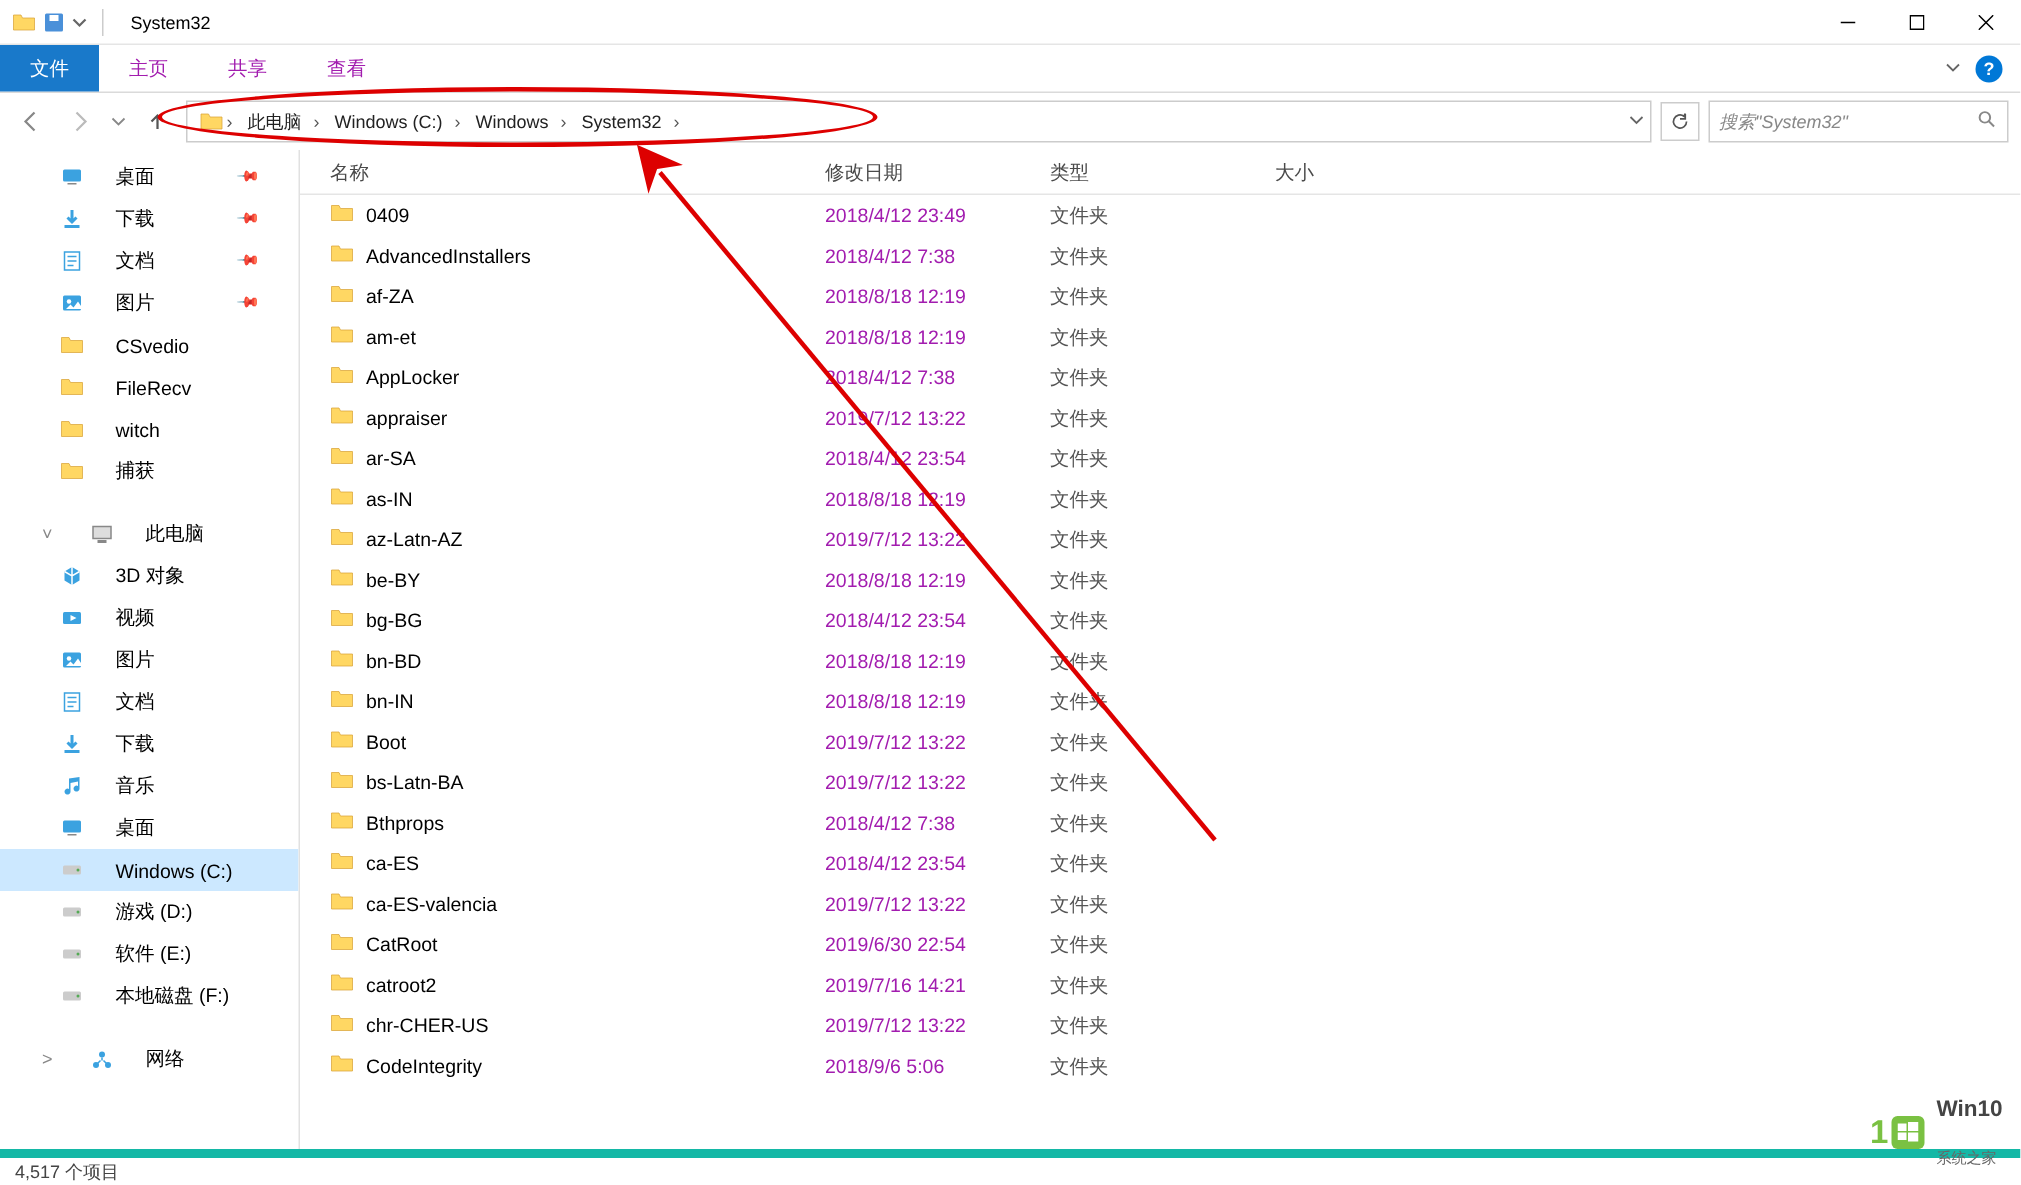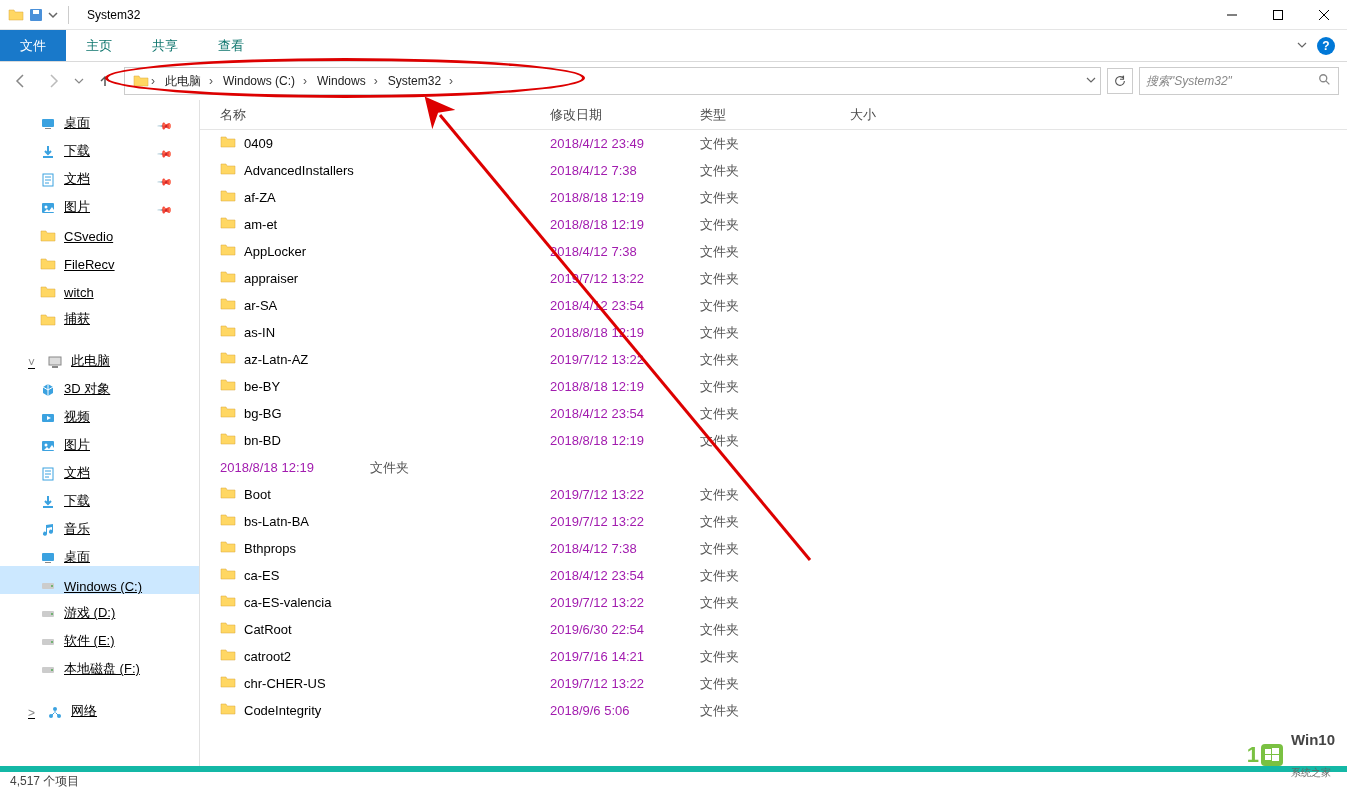--- a/index.html
+++ b/index.html
@@ -10,21 +10,21 @@
   .titlebar-left { display: flex; align-items: center; gap: 4px; padding-left: 8px; }
   .title-icon { width: 16px; height: 16px; display: inline-block; }
   .folder-svg { fill: #ffd763; stroke: #d9a43a; stroke-width: .5; }
   .title-text { margin-left: 8px; font-size: 12px; }
   .sep { width: 1px; height: 18px; background: #ccc; margin: 0 6px; }
   .win-controls { margin-left: auto; display: flex; }
   .win-btn { width: 46px; height: 30px; display: flex; align-items: center; justify-content: center; color: #555; }
 
   
   .ribbon { height: 32px; display: flex; align-items: stretch; background: #fff; border-bottom: 1px solid #dadada; position: relative; }
-  .tab { padding: 0 20px; display: flex; align-items: center; font-size: 13px; color: #0f766e; cursor: default; }
+  .tab { padding: 0 20px; display: flex; align-items: center; font-size: 13px; color: #a21caf; cursor: default; }
   .tab.file { background: #1979ca; color: #fff; }
   .ribbon-right { margin-left: auto; display: flex; align-items: center; gap: 10px; padding-right: 12px; color: #666; }
   .help-circle { width: 18px; height: 18px; border-radius: 50%; background: #0078d7; color: #fff; display: flex; align-items: center; justify-content: center; font-weight: bold; font-size: 12px; }
 
   
   .navbar { height: 38px; display: flex; align-items: center; padding: 5px 8px; gap: 6px; }
   .nav-btn { width: 26px; height: 26px; display: flex; align-items: center; justify-content: center; color: #777; }
   .nav-btn.disabled { color: #bbb; }
   .address { flex: 1; height: 28px; border: 1px solid #ccc; display: flex; align-items: center; padding: 0 4px; position: relative; gap: 0; }
   .address .crumb { padding: 0 6px 0 8px; height: 100%; display: flex; align-items: center; color: #222; position: relative; z-index: 2; }
@@ -35,21 +35,21 @@
   .searchbox .ph { flex: 1; font-style: italic; font-size: 12px; }
   
   
   .anno-ellipse { position: absolute; left: -20px; top: -10px; width: 480px; height: 40px; border: 3px solid #d00; border-radius: 50%/50%; pointer-events: none; z-index: 3; }
   
   .anno-arrow { position: absolute; left: 130px; top: 90px; z-index: 5; pointer-events: none; }
 
   
   .main { display: flex; height: calc(100% - 30px - 32px - 38px - 24px); }
   .sidebar { width: 200px; border-right: 1px solid #e1e1e1; overflow-y: auto; background: #fff; padding-top: 4px; position: relative; }
-  .side-item { display: flex; align-items: flex-end; height: 28px; padding-left: 40px; gap: 8px; position: relative; text-decoration: underline; }
+  .side-item { display: flex; align-items: center; height: 28px; padding-left: 40px; gap: 21px; position: relative; }
   .side-item.root { padding-left: 28px; font-weight: normal; }
   .side-item.sel { background: #cce8ff; }
   .side-item .txt { font-size: 13px; }
   .side-item .pin { position: absolute; right: 28px; color: #888; transform: rotate(45deg); font-size: 10px; }
   .side-item .ic { width: 16px; height: 16px; display: flex; align-items: center; justify-content: center; }
 
   .content { flex: 1; display: flex; flex-direction: column; position: relative; }
   .headers { display: flex; height: 30px; border-bottom: 1px solid #e5e5e5; padding-left: 20px; color: #4a4a4a; font-size: 13px; align-items: center; }
   .col-name { width: 330px; }
   .col-date { width: 150px; }
@@ -541,20 +541,26 @@
             <span><svg class="fic" viewBox="0 0 16 14">
                 <path d="M1 2h5l1 2h8v8H1z" fill="#ffd763" stroke="#d9a43a" stroke-width=".5"></path>
               </svg></span>
             <span>bn-BD</span>
           </div>
           <div class="c-date">2018/8/18 12:19</div>
           <div class="c-type">文件夹</div>
           <div class="c-size"></div>
         </div>
         <div class="row">
+          <div class="c-name">
+            <span><svg class="fic" viewBox="0 0 16 14">
+                <path d="M1 2h5l1 2h8v8H1z" fill="#ffd763" stroke="#d9a43a" stroke-width=".5"></path>
+              </svg></span>
+            <span>bn-IN</span>
+          </div>
           <div class="c-date">2018/8/18 12:19</div>
           <div class="c-type">文件夹</div>
           <div class="c-size"></div>
         </div>
         <div class="row">
           <div class="c-name">
             <span><svg class="fic" viewBox="0 0 16 14">
                 <path d="M1 2h5l1 2h8v8H1z" fill="#ffd763" stroke="#d9a43a" stroke-width=".5"></path>
               </svg></span>
             <span>Boot</span>

